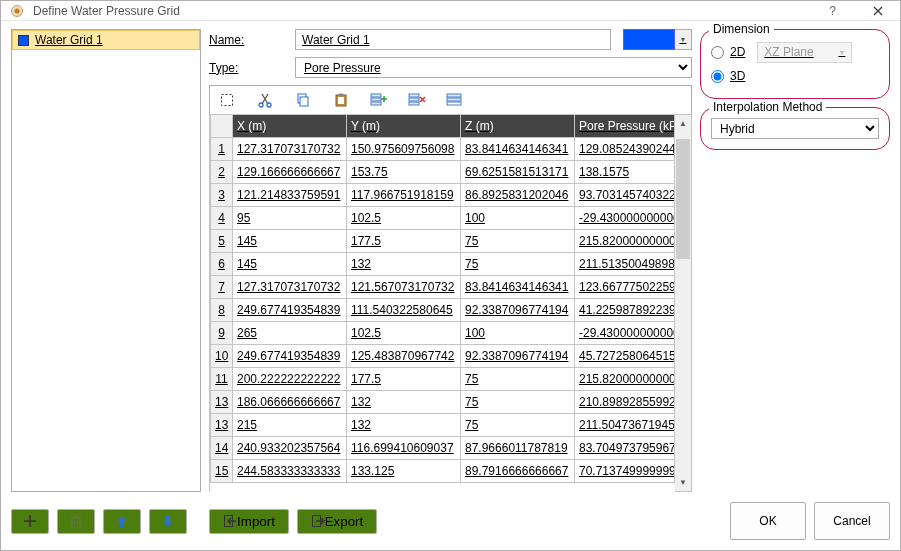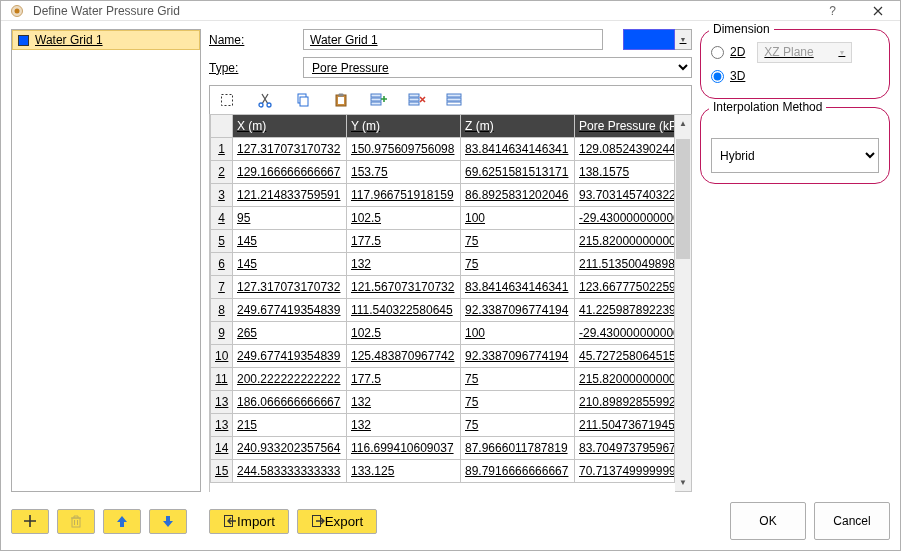--- a/index.html
+++ b/index.html
@@ -20,21 +20,21 @@
 
   
   .leftcol { width:190px; display:flex; flex-direction:column; }
   .list { flex:1; border:1px solid #adadad; background:#fff; overflow:auto; }
   .list-item { display:flex; align-items:center; height:20px; padding:0 6px; gap:6px; }
   .list-item.selected { background:#ffe8a6; border:1px solid #e5c365; padding:0 5px; }
   .color-swatch { width:11px; height:11px; border:1px solid #333; }
 
   
   .centercol { flex:1; display:flex; flex-direction:column; min-width:0; }
-  .row { display:flex; align-items:center; margin-bottom:7px; gap:20px; }
+  .row { display:flex; align-items:center; margin-bottom:7px; gap:12px; }
   .lbl { width:74px; color:#000; }
   .txt { height:21px; border:1px solid #adadad; background:#fff; padding:0 6px; font:inherit; }
   .nameinput { flex:1; }
   .colorbtn { width:52px; height:21px; background:#0055ff; border:1px solid #5a5aee; }
   .ddbtn { width:17px; height:21px; border:1px solid #adadad; border-left:none; background:#f0f0f0; display:flex; align-items:center; justify-content:center; color:#555; font-size:7px; }
   .typeselect { flex:1; height:21px; border:1px solid #adadad; background:#fff; font:inherit; padding:0 4px; }
 
   .toolbar { height:30px; border:1px solid #adadad; display:flex; align-items:center; padding:0 6px; gap:16px; }
   .toolbar .tbtn { width:22px; height:22px; display:flex; align-items:center; justify-content:center; }
 
@@ -51,25 +51,25 @@
   .vscroll .arr.up { top:0; } .vscroll .arr.dn { bottom:0; }
 
   
   .rightcol { width:190px; display:flex; flex-direction:column; gap:8px; }
   .group { border:1px solid #be185d; border-radius:15px; padding:10px 10px 10px 10px; position:relative; }
   .group .legend { position:absolute; top:-8px; left:8px; background:#fff; padding:0 4px; color:#000; }
   .radio { display:flex; align-items:center; gap:6px; height:24px; }
   .radio input { margin:0; }
   .planecombo { height:21px; border:1px solid #d6d6d6; background:#f5f5f5; color:#9a9a9a; padding:0 6px; display:flex; align-items:center; margin-left:6px; width:95px; }
   .planecombo .dd { margin-left:auto; font-size:7px; color:#bbb; }
-  .interp-select { width:100%; height:35px; border:1px solid #adadad; font:inherit; padding:0 4px; background:#fff;margin-top:20px; }
+  .interp-select { width:100%; height:21px; border:1px solid #adadad; font:inherit; padding:0 4px; background:#fff; }
 
   
   .footer { display:flex; align-items:center; padding:10px 10px 10px 10px; gap:8px; border-top:0; }
-  .iconbtn { height:25px; border:1px solid #adadad; background:#fde047; display:flex; align-items:center; justify-content:center; padding:0 6px; border-radius:2px; color:#000; }
+  .iconbtn { height:25px; border:1px solid #adadad; background:#4d7c0f; display:flex; align-items:center; justify-content:center; padding:0 6px; border-radius:2px; color:#000; }
   .iconbtn.sq { width:38px; padding:0; }
   .iconbtn.disabled { color:#9a9a9a; }
   .iconbtn.disabled svg { opacity:.45; }
   .spacer { flex:1; }
   .pushbtn { width:76px; height:38px; border:1px solid #adadad; background:#fdfdfd; border-radius:2px; font:inherit; }
 
   svg { display:block; }
 </style>
 </head>
 <body>

